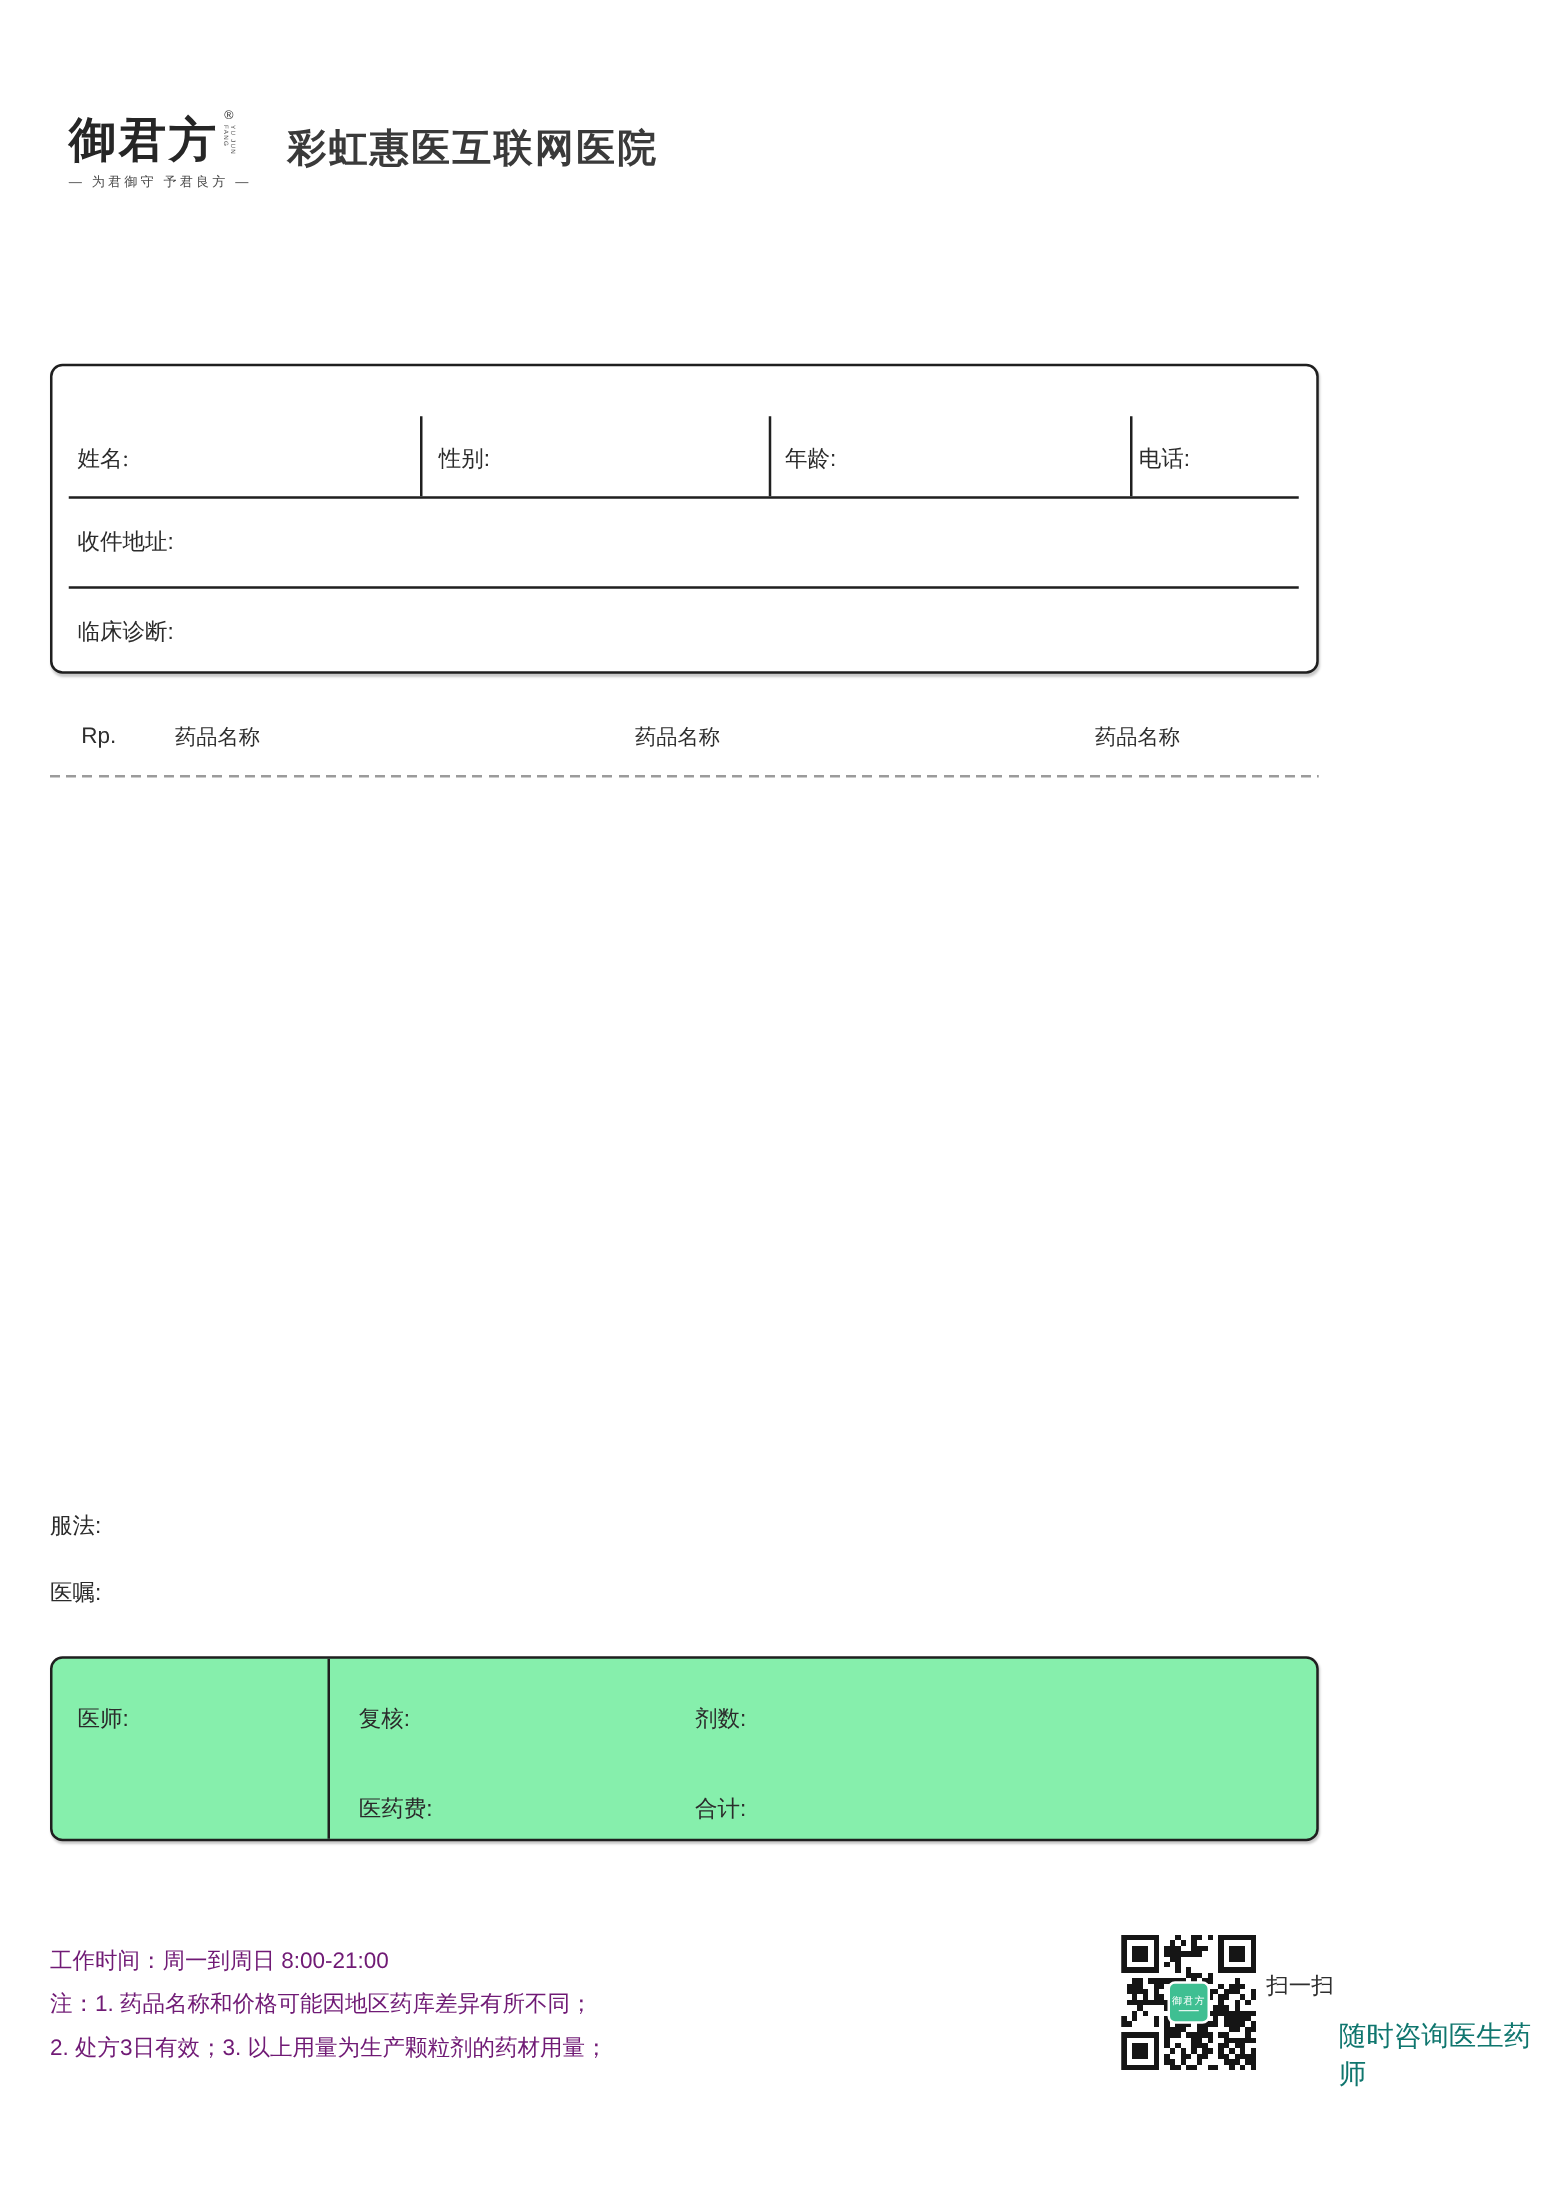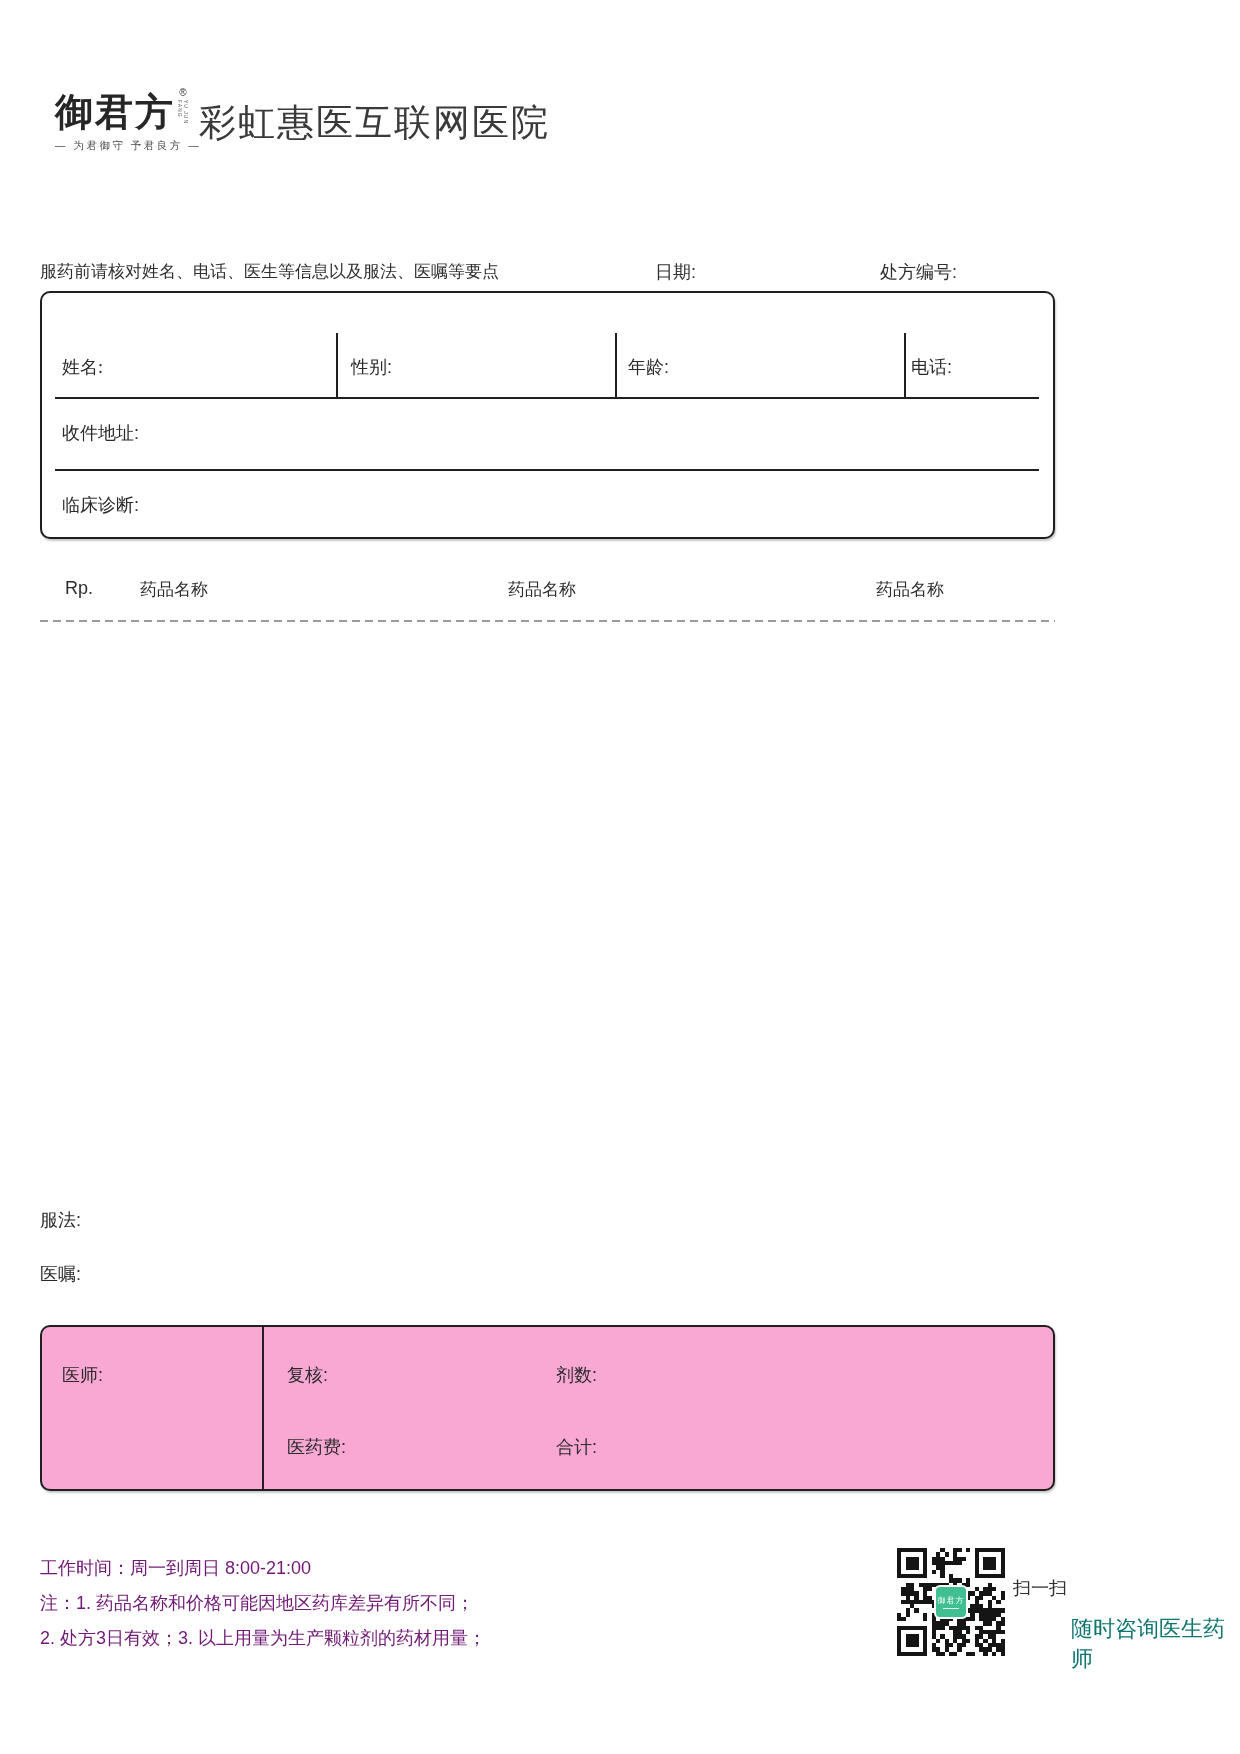--- a/index.html
+++ b/index.html
@@ -17,22 +17,22 @@
   .logo-side{display:inline-flex;flex-direction:column;align-items:center;margin-left:2px;margin-top:-2px;}
   .logo-reg{font-size:10px;color:#333;line-height:10px;}
   .logo-vertical{
     writing-mode:vertical-rl;font-size:5px;letter-spacing:1px;color:#555;
     margin-top:2px;height:34px;overflow:hidden;
   }
   .logo-tagline{
     margin-top:5px;font-size:10.5px;letter-spacing:2.5px;color:#4a4a4a;white-space:nowrap;
   }
   .title{
-    position:absolute;left:199px;top:98px;margin:0;
-    font-size:37px;font-weight:400;letter-spacing:2px;color:#3a3a3a;
+    position:absolute;left:230px;top:98px;margin:0;
+    font-size:31px;font-weight:700;letter-spacing:2px;color:#3a3a3a;
   }
   
   .notice-row{position:absolute;left:0;top:260px;width:100%;height:24px;font-size:17px;color:#2f2f2f;}
   .notice-text{position:absolute;left:40px;top:0;}
   .date-label{position:absolute;left:655px;top:0;font-size:18px;}
   .rxno-label{position:absolute;left:880px;top:0;font-size:18px;}
   
   .patient-box{
     position:absolute;left:40px;top:291px;width:1015px;height:248px;
     border:2.5px solid #1f1f1f;border-radius:10px;box-sizing:border-box;
@@ -58,23 +58,23 @@
   .drug-col3{position:absolute;left:876px;top:0;}
   .dashline{
     position:absolute;left:40px;top:620px;width:1015px;height:2px;
     background:repeating-linear-gradient(90deg,#9b9b9b 0 8px,transparent 8px 13px);
   }
   
   .usage-label{position:absolute;left:40px;top:1208px;font-size:18px;color:#2b2b2b;}
   .advice-label{position:absolute;left:40px;top:1262px;font-size:18px;color:#2b2b2b;}
   
   .sign-box{
-    position:absolute;left:40px;top:1325px;width:1015px;height:166px;
+    position:absolute;left:40px;top:1325px;width:1015px;height:148px;
     border:2.5px solid #1f1f1f;border-radius:10px;box-sizing:border-box;
-    box-shadow:1px 2px 2px rgba(0,0,0,0.22);background:#f9a8d4;
+    box-shadow:1px 2px 2px rgba(0,0,0,0.22);background:#86efac;
   }
   .sign-vdiv{position:absolute;left:220px;top:0;height:100%;width:2px;background:#1f1f1f;}
   .s-label{position:absolute;font-size:18px;color:#2b2b2b;}
   .s-doctor{left:20px;top:36px;}
   .s-review{left:245px;top:36px;}
   .s-dose{left:514px;top:36px;}
   .s-fee{left:245px;top:108px;}
   .s-total{left:514px;top:108px;}
   
   .f-line{position:absolute;left:40px;font-size:18px;color:#701a75;}
@@ -103,25 +103,20 @@
       <span class="logo-name">御君方</span>
       <span class="logo-side">
         <span class="logo-reg">®</span>
         <span class="logo-vertical">YU JUN FANG</span>
       </span>
     </div>
     <div class="logo-tagline">— 为君御守  予君良方 —</div>
   </div>
   <h1 class="title">彩虹惠医互联网医院</h1>
 
-  <div class="notice-row">
-    <span class="notice-text">服药前请核对姓名、电话、医生等信息以及服法、医嘱等要点</span>
-    <span class="date-label">日期:</span>
-    <span class="rxno-label">处方编号:</span>
-  </div>
 
   <section class="patient-box">
     <div class="p-row1">
       <span class="p-label p-name">姓名:</span>
       <span class="p-label p-gender">性别:</span>
       <span class="p-label p-age">年龄:</span>
       <span class="p-label p-phone">电话:</span>
       <span class="vdiv vd1"></span>
       <span class="vdiv vd2"></span>
       <span class="vdiv vd3"></span>

